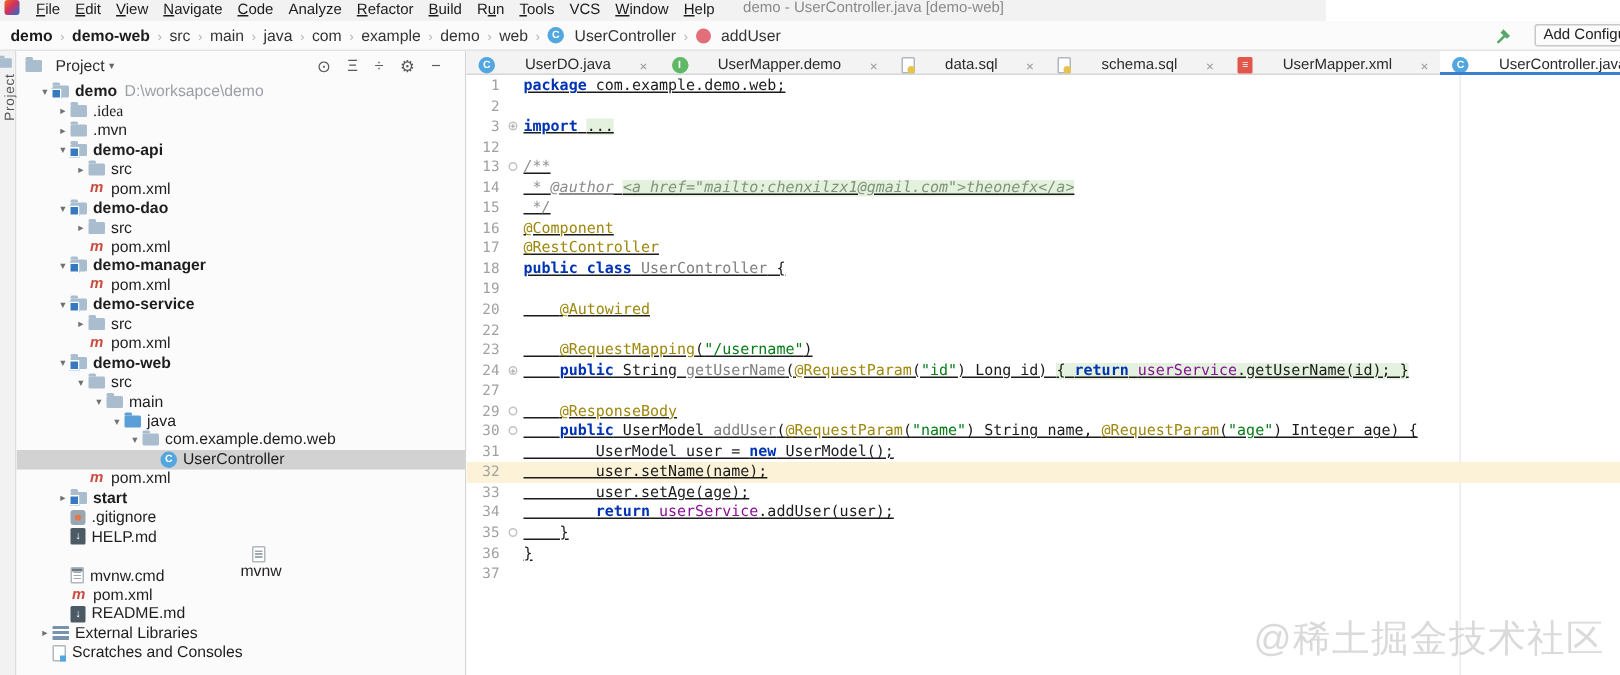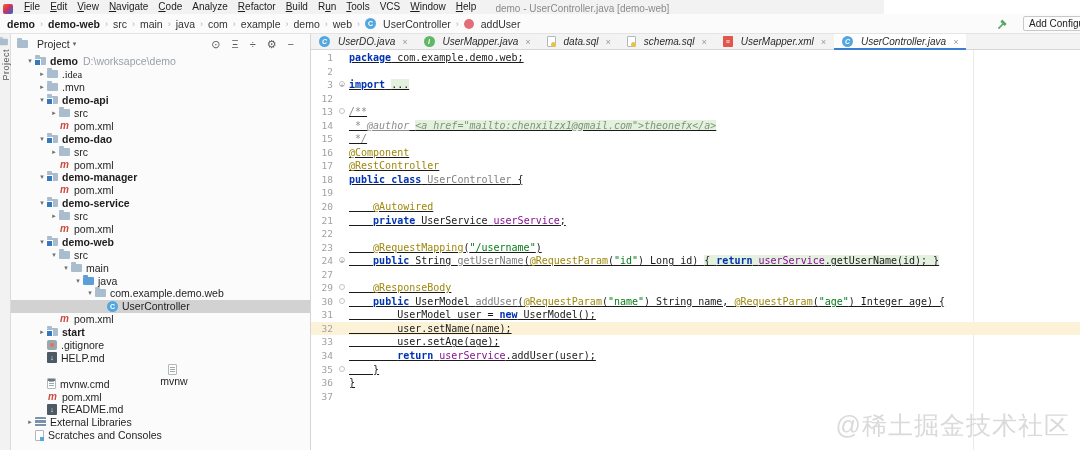--- a/index.html
+++ b/index.html
@@ -2,21 +2,21 @@
 <html><head>
 <meta charset="utf-8">
 <style>
   * { margin:0; padding:0; box-sizing:border-box; }
   html,body { width:1080px; height:450px; }
   body { font-family:"Liberation Sans", sans-serif; background:#fff; }
   .app { position:relative; width:1080px; height:450px; overflow:hidden; background:#fff; }
 
   
   .menubar { position:absolute; left:0; top:0; width:884px; height:14px; background:#F2F2F2;
-             display:flex; align-items:flex-end; font-size:10px; color:#1c1c1c; }
+             display:flex; align-items:flex-start; font-size:10px; color:#1c1c1c; }
   .logo { width:10px; height:10px; margin:0 6px 0 3px; border-radius:2px;
           background:linear-gradient(135deg,#f0691e 0%,#d3305e 45%,#1a6dd8 100%); }
   .menu-item { padding:0 5px; line-height:14px; cursor:default; }
   .menu-item u { text-decoration:underline; }
   .win-title { margin-left:14px; color:#8a8a8a; font-size:10px; white-space:nowrap; }
 
   
   .navbar { position:absolute; left:0; top:14px; width:1080px; height:20px; background:#FBFBFB;
             border-bottom:1px solid #E4E4E4; display:flex; align-items:center; font-size:10.5px; color:#333; }
   .crumbs { display:flex; align-items:center; padding-left:7px; }
@@ -71,21 +71,21 @@
   .ic-md { width:10px; height:11px; background:#4C5A66; border-radius:1px; color:#fff; font-size:7px; line-height:11px; text-align:center; }
   .ic-git { width:10px; height:10px; background:#9AA7B0; border-radius:2px; position:relative; }
   .ic-git::after { content:""; position:absolute; left:3px; top:3px; width:4px; height:4px; border-radius:50%; background:#E8744F; }
   .ic-lib { width:11px; height:10px; background:repeating-linear-gradient(#7A93AD 0 2.5px, #fff 2.5px 3.5px); border-radius:1px; }
   .ic-xml { width:10px; height:11px; background:#E2574C; border-radius:1px; color:#fff; font-size:7px; line-height:11px; text-align:center; }
 
   
   .editor { position:absolute; left:311px; top:34px; width:769px; height:416px; background:#fff; }
   .tabbar { position:absolute; left:0; top:0; width:769px; height:16px; background:#F3F3F3; border-bottom:1px solid #D6D6D6;
             display:flex; align-items:stretch; }
-  .tab { display:flex; align-items:center; gap:4px; padding:0 8px; font-size:10px; color:#2b2b2b; position:relative;font-style:italic; }
+  .tab { display:flex; align-items:flex-end; gap:16px; padding:0 8px; font-size:10px; color:#2b2b2b; position:relative; }
   .tab .tclose { color:#9a9a9a; font-size:9px; margin-left:3px; }
   .tab.active { background:#fff; }
   .tab.active::after { content:""; position:absolute; left:0; right:0; bottom:-1px; height:2.5px; background:#3C7FD0; }
 
   .code-area { position:absolute; left:0; top:16px; width:769px; height:400px; background:#fff; overflow:hidden; }
   .margin-guide { position:absolute; top:0; bottom:0; width:1px; background:#EBEBEB; }
   .code-lines { position:absolute; left:0; top:1px; width:769px; font-family:"DejaVu Sans Mono", monospace; font-size:10px; }
   .cl { display:flex; height:13.55px; line-height:13.55px; }
   .cl.hl { background:#FBF2D7; }
   .ln { width:26px; flex:none; text-align:right; padding-right:4px; color:#A1A1A1; font-size:9.5px; }
@@ -369,21 +369,21 @@
 
   <div class="editor">
     <div class="tabbar" id="tabbar">
         <div class="tab">
           <span class="ticon ic-class">C</span>
           <span>UserDO.java</span>
           <span class="tclose">×</span>
         </div>
         <div class="tab">
           <span class="ticon ic-iface">I</span>
-          <span>UserMapper.java</span>
+          <span>UserMapper.demo</span>
           <span class="tclose">×</span>
         </div>
         <div class="tab">
           <span class="ticon ic-sql"></span>
           <span>data.sql</span>
           <span class="tclose">×</span>
         </div>
         <div class="tab">
           <span class="ticon ic-sql"></span>
           <span>schema.sql</span>
@@ -461,25 +461,20 @@
             <span class="ln">19</span>
             <span class="fcol"></span>
             <span class="codetxt"></span>
           </div>
           <div class="cl">
             <span class="ln">20</span>
             <span class="fcol"></span>
             <span class="codetxt"><span class="tok tk-d">    </span><span class="tok tk-a">@Autowired</span></span>
           </div>
           <div class="cl">
-            <span class="ln">21</span>
-            <span class="fcol"></span>
-            <span class="codetxt"><span class="tok tk-d">    </span><span class="tok tk-k">private</span><span class="tok tk-d"> UserService </span><span class="tok tk-f">userService</span><span class="tok tk-d">;</span></span>
-          </div>
-          <div class="cl">
             <span class="ln">22</span>
             <span class="fcol"></span>
             <span class="codetxt"></span>
           </div>
           <div class="cl">
             <span class="ln">23</span>
             <span class="fcol"></span>
             <span class="codetxt"><span class="tok tk-d">    </span><span class="tok tk-a">@RequestMapping</span><span class="tok tk-d">(</span><span class="tok tk-s">"/username"</span><span class="tok tk-d">)</span></span>
           </div>
           <div class="cl">

